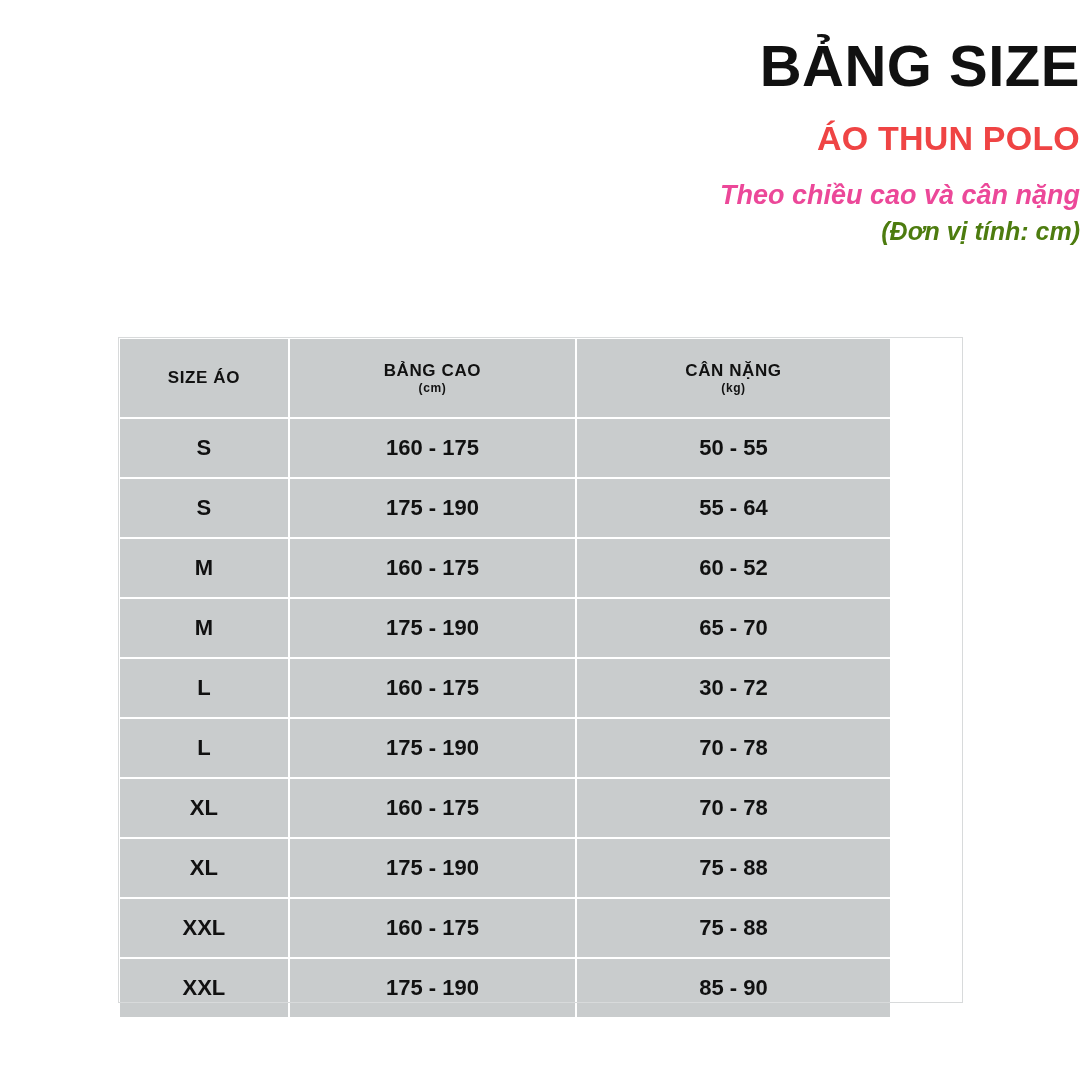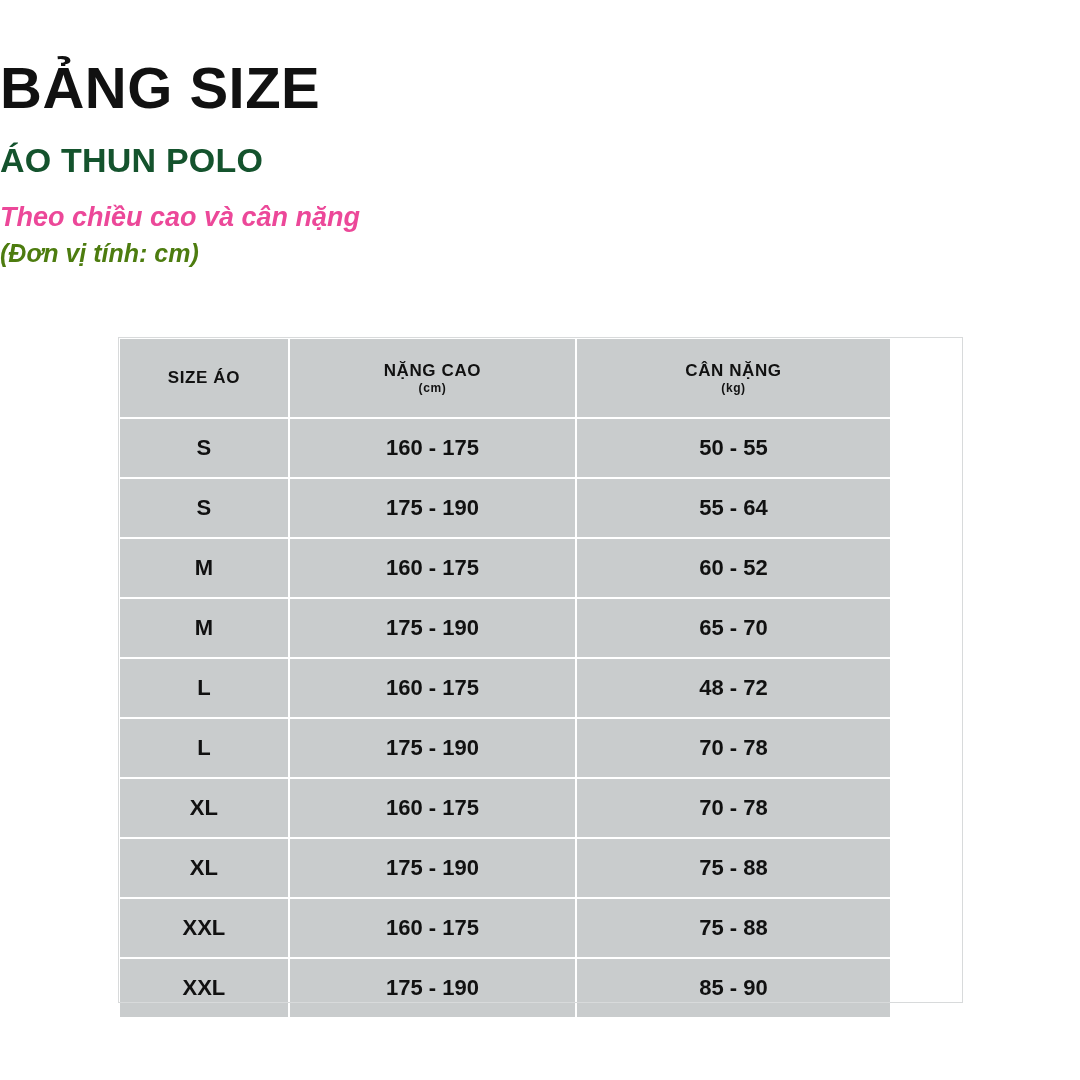--- a/index.html
+++ b/index.html
@@ -14,36 +14,36 @@
     color: #1a1a1a;
     overflow: hidden;
   }
   .page {
     width: 1080px;
     height: 1080px;
     position: relative;
     box-sizing: border-box;
   }
   .header {
-    text-align: left;
-    padding-top: 58px;
+    text-align: right;
+    padding-top: 36px;
   }
   .title {
     font-size: 58px;
     font-weight: bold;
     letter-spacing: 0.5px;
     line-height: 1.05;
     margin: 0;
     color: #111111;
   }
   .subtitle {
     font-size: 34px;
     font-weight: bold;
     margin: 22px 0 0 0;
-    color: #14532d;
+    color: #ef4444;
     letter-spacing: 0.2px;
   }
   .tagline {
     font-size: 27px;
     font-weight: bold;
     font-style: italic;
     margin: 22px 0 0 0;
     color: #ec4899;
   }
   .tagline2 {
@@ -128,21 +128,21 @@
         <col class="c1">
         <col class="c2">
         <col class="c3">
       </colgroup>
       <thead>
         <tr>
           <th>
             <span>SIZE ÁO</span>
           </th>
           <th>
-            <span>NẶNG CAO</span>
+            <span>BẢNG CAO</span>
             <span class="unit">(cm)</span>
           </th>
           <th>
             <span>CÂN NẶNG</span>
             <span class="unit">(kg)</span>
           </th>
         </tr>
       </thead>
       <tbody>
         <tr class="data-row">
@@ -161,21 +161,21 @@
           <td>60 - 52</td>
         </tr>
         <tr class="data-row">
           <td class="size-cell">M</td>
           <td>175 - 190</td>
           <td>65 - 70</td>
         </tr>
         <tr class="data-row">
           <td class="size-cell">L</td>
           <td>160 - 175</td>
-          <td>48 - 72</td>
+          <td>30 - 72</td>
         </tr>
         <tr class="data-row">
           <td class="size-cell">L</td>
           <td>175 - 190</td>
           <td>70 - 78</td>
         </tr>
         <tr class="data-row">
           <td class="size-cell">XL</td>
           <td>160 - 175</td>
           <td>70 - 78</td>

